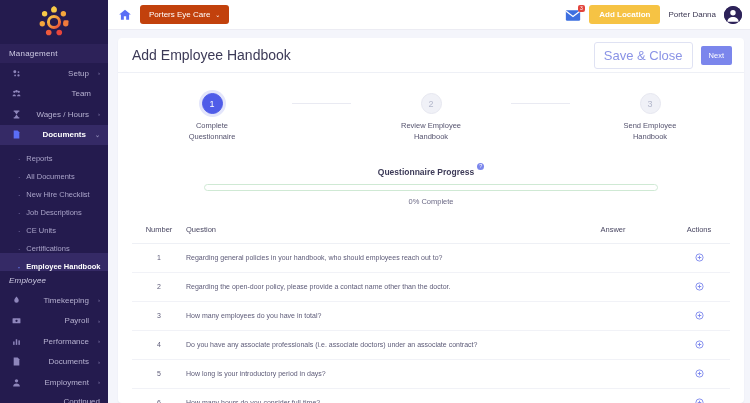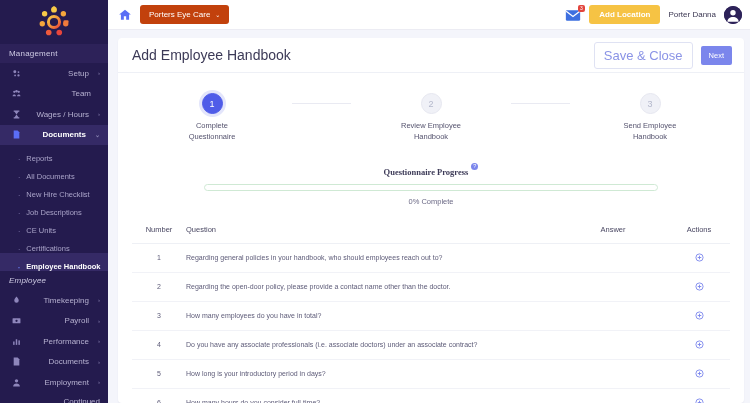--- a/index.html
+++ b/index.html
@@ -138,21 +138,21 @@
     margin-top: 7px; font-size: 7.5px; color: #55536e;
     text-align: center; line-height: 1.45;
   }
   .step-line { flex: 1; height: 1px; background: #e9eaf2; margin-top: 10px; min-width: 20px; }
 
   
   .progress-block { margin-top: 24px; text-align: center; }
   .progress-title-row {
     display: flex; align-items: flex-start; justify-content: center; gap: 3px;
   }
-  .progress-title { font-size: 8.5px; color: #3d3b58; font-weight: bold; font-family: Liberation Serif, serif; }
+  .progress-title { font-size: 8.5px; color: #3d3b58; font-weight: bold; }
   .help-ico {
     width: 7px; height: 7px; border-radius: 50%;
     background: #7b86ec; color: #fff; font-size: 5.5px;
     display: inline-flex; align-items: center; justify-content: center;
     margin-top: -4px; cursor: pointer; line-height:1;
   }
   .progress-bar {
     margin: 7px auto 0 auto; height: 7px; width: 100%; max-width: 454px;
     border: 1px solid #cfe9d4; border-radius: 6px; background: #fff;
   }

